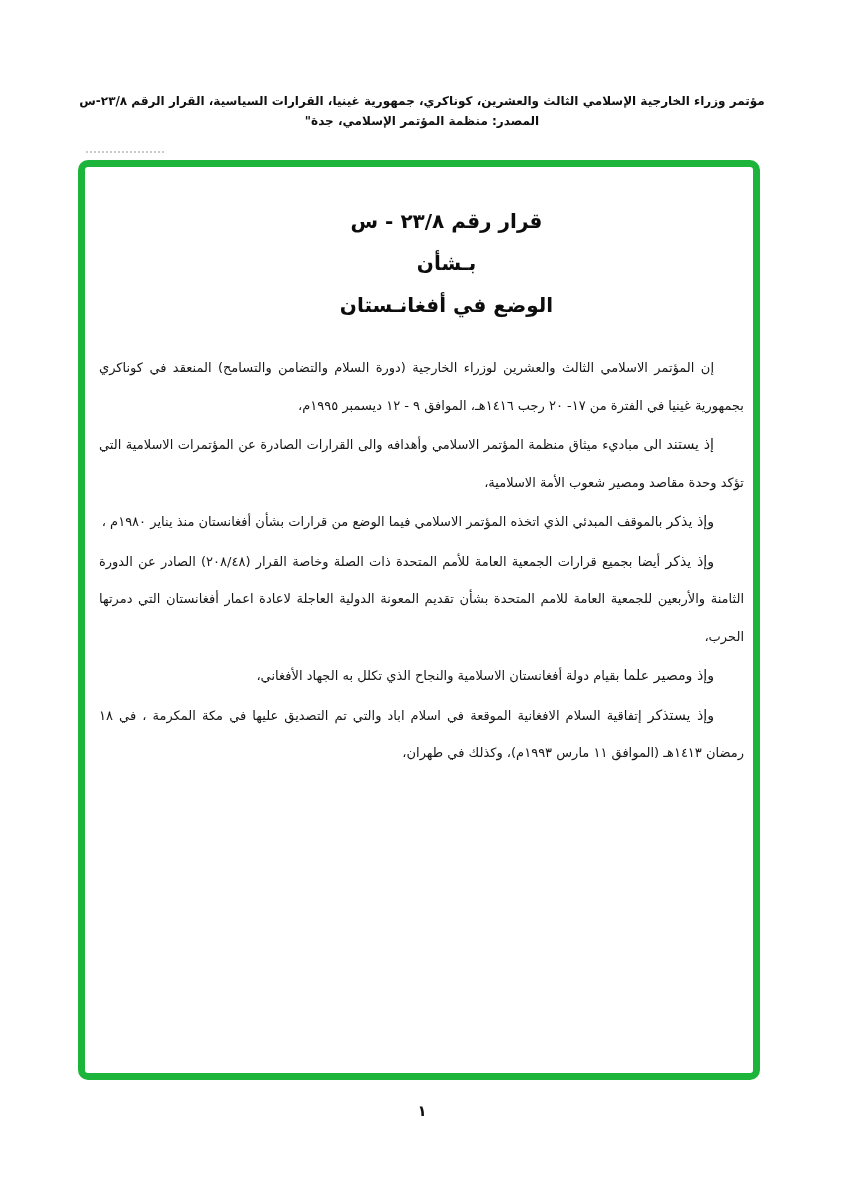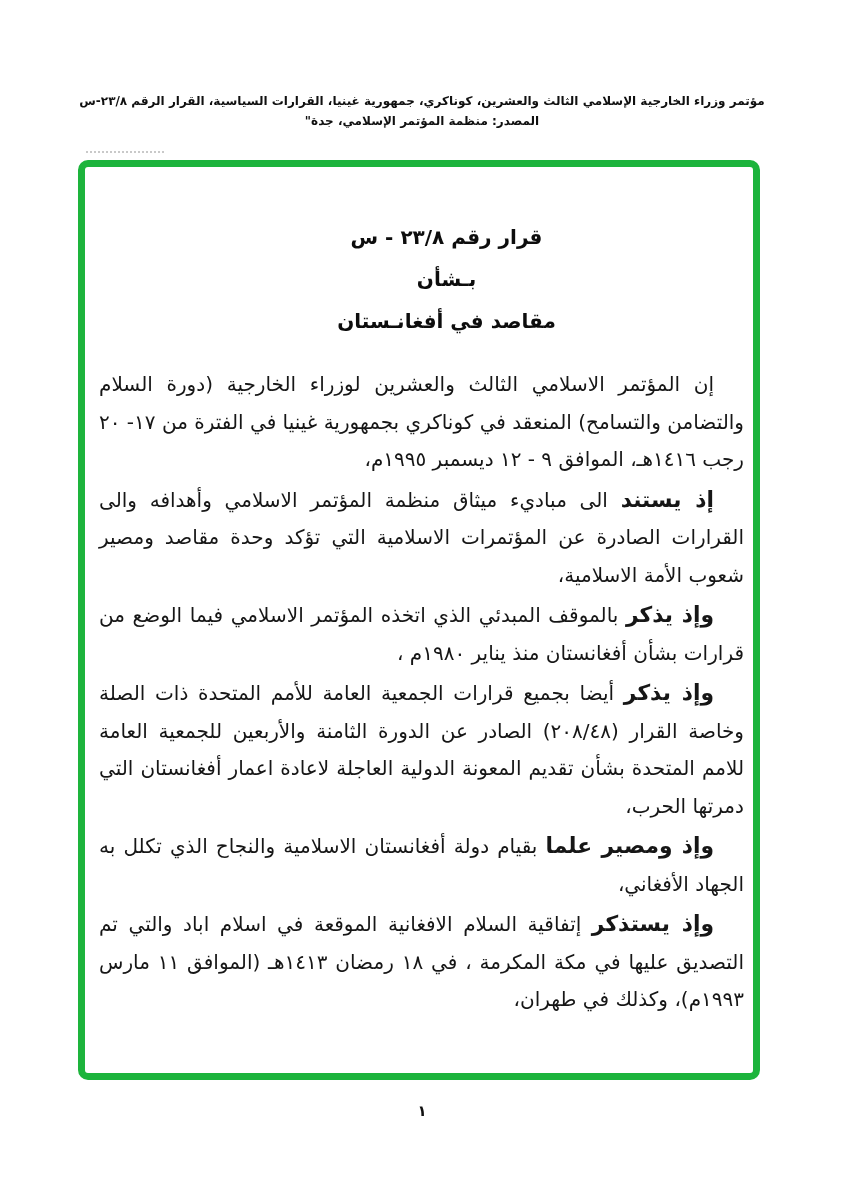--- a/index.html
+++ b/index.html
@@ -54,43 +54,43 @@
     width: 682px;
     height: 920px;
     box-sizing: border-box;
     border: 7px solid #1db43c;
     border-radius: 10px;
     background: #ffffff;
     overflow: hidden;
   }
   .frame-content {
     direction: rtl;
-    padding: 49px 9px 0 14px;
+    padding: 33px 9px 0 14px;
   }
   .title-block {
     text-align: center;
     font-weight: bold;
     font-size: 20px;
     line-height: 42px;
     margin-left: 50px; 
     color: #0d0d0d;
   }
   .body-text {
     margin-top: 23px;
-    font-size: 20px;
+    font-size: 13px;
     line-height: 37.5px;
     text-align: justify;
     color: #161616;
   }
   .body-text p {
     margin: 0 0 2px 0;
     text-indent: 30px; 
   }
   .body-text .lead {
-    font-weight: bold;
+    font-weight: normal;
     font-size: 1.09em;
   }
   .page-number {
     position: absolute;
     top: 1102px;
     left: 0;
     width: 844px;
     text-align: center;
     font-size: 15px;
     font-weight: bold;
@@ -108,21 +108,21 @@
   </div>
 
   <div class="scan-artifact"></div>
 
   <div class="frame">
     <div class="frame-content">
 
       <div class="title-block">
         <div>قرار رقم ٢٣/٨ - س</div>
         <div>بـشأن</div>
-        <div>مقاصد في أفغانـستان</div>
+        <div>الوضع في أفغانـستان</div>
       </div>
 
       <div class="body-text">
         <p><span class="lead"></span><span>إن المؤتمر الاسلامي الثالث والعشرين لوزراء الخارجية (دورة السلام والتضامن والتسامح) المنعقد في كوناكري بجمهورية غينيا في الفترة من ١٧- ٢٠ رجب ١٤١٦هـ، الموافق ٩ - ١٢ ديسمبر ١٩٩٥م،</span></p>
         <p><span class="lead">إذ يستند</span><span> الى مباديء ميثاق منظمة المؤتمر الاسلامي وأهدافه والى القرارات الصادرة عن المؤتمرات الاسلامية التي تؤكد وحدة مقاصد ومصير شعوب الأمة الاسلامية،</span></p>
         <p><span class="lead">وإذ يذكر</span><span> بالموقف المبدئي الذي اتخذه المؤتمر الاسلامي فيما الوضع من قرارات بشأن أفغانستان منذ يناير ١٩٨٠م ،</span></p>
         <p><span class="lead">وإذ يذكر</span><span> أيضا بجميع قرارات الجمعية العامة للأمم المتحدة ذات الصلة وخاصة القرار (٢٠٨/٤٨) الصادر عن الدورة الثامنة والأربعين للجمعية العامة للامم المتحدة بشأن تقديم المعونة الدولية العاجلة لاعادة اعمار أفغانستان التي دمرتها الحرب،</span></p>
         <p><span class="lead">وإذ ومصير علما</span><span> بقيام دولة أفغانستان الاسلامية والنجاح الذي تكلل به الجهاد الأفغاني،</span></p>
         <p><span class="lead">وإذ يستذكر</span><span> إتفاقية السلام الافغانية الموقعة  في اسلام اباد والتي تم التصديق عليها في مكة المكرمة ، في ١٨ رمضان ١٤١٣هـ  (الموافق ١١ مارس ١٩٩٣م)، وكذلك في طهران،</span></p>
       </div>

